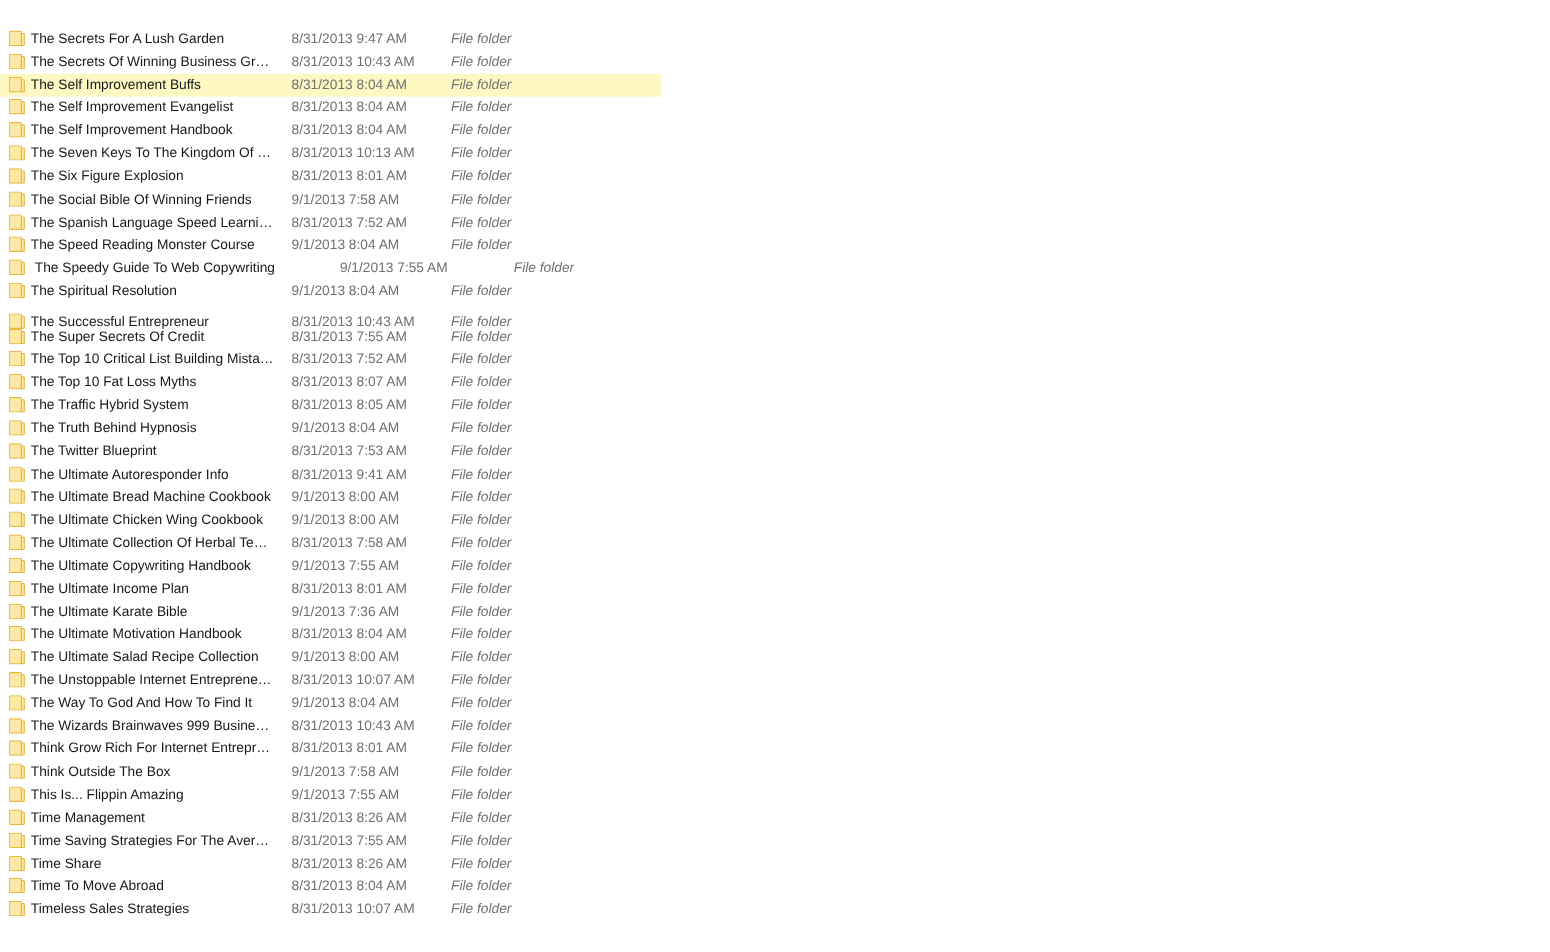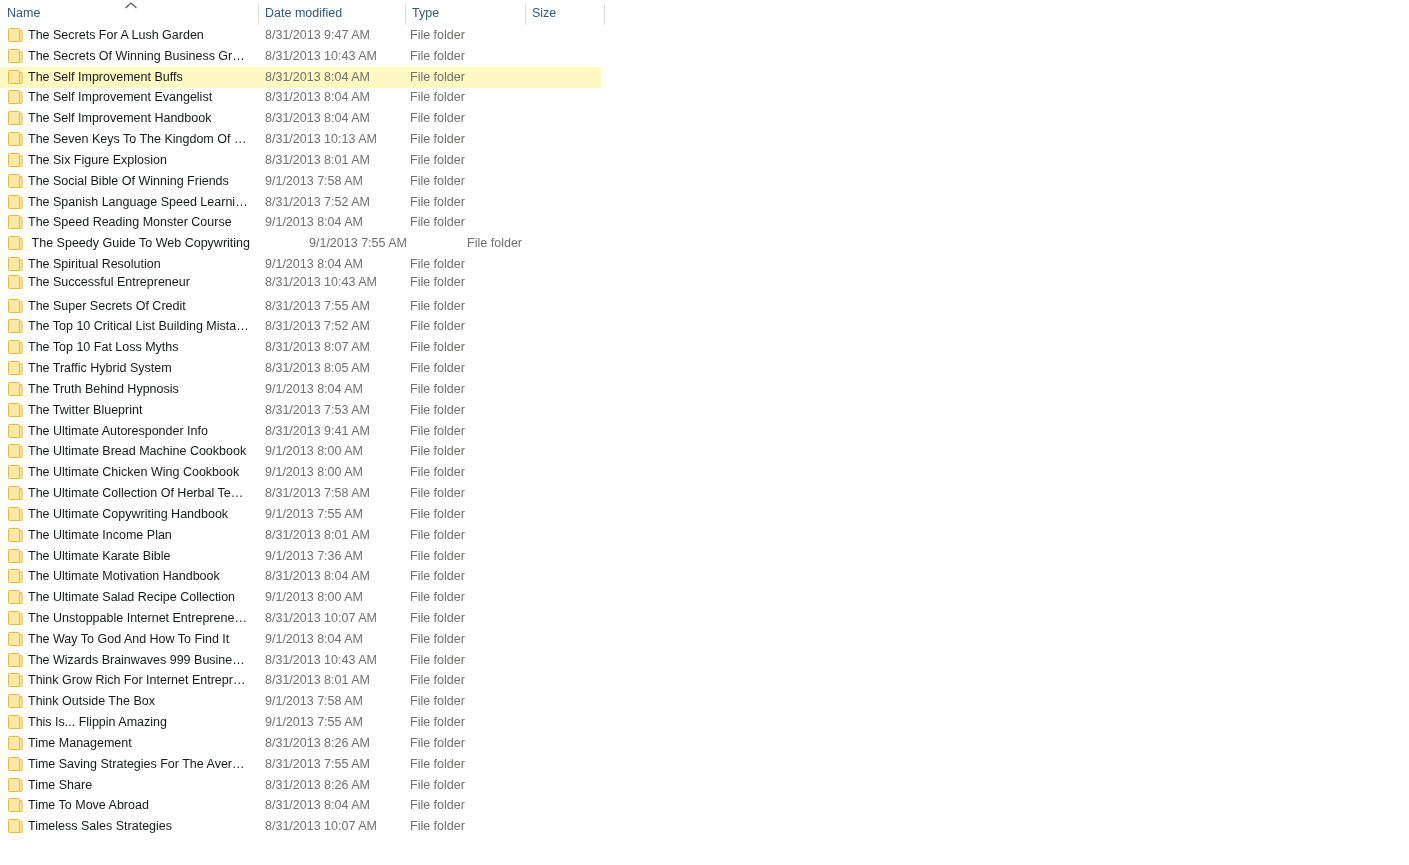--- a/index.html
+++ b/index.html
@@ -104,20 +104,21 @@
   }
   .cell.date {
     left: 265px;
     width: 142px;
     color: #70706f;
   }
   .cell.type {
     left: 410px;
     width: 112px;
     color: #70706f;
+    font-style: italic;
   }
   .cell.size {
     left: 530px;
     width: 70px;
     color: #70706f;
   }
 
   
   .folder-icon {
     position: absolute;
@@ -126,52 +127,20 @@
     width: 15px;
     height: 14px;
   }
   .folder-icon svg { display: block; }
 </style>
 </head>
 <body>
 
 <div id="explorer">
 
-  <div class="list-header">
-
-    <div class="col-head name">
-      <span>Name</span>
-    </div>
-
-    <div class="sort-chevron">
-      <svg width="14" height="9" viewBox="0 0 14 9" xmlns="http://www.w3.org/2000/svg">
-        <path d="M2 6.5 L7 2 L12 6.5" fill="none" stroke="#5a5a5a" stroke-width="1.3" stroke-linecap="square"></path>
-      </svg>
-    </div>
-
-    <div class="col-divider" style="left:258px;"></div>
-
-    <div class="col-head date">
-      <span>Date modified</span>
-    </div>
-
-    <div class="col-divider" style="left:405px;"></div>
-
-    <div class="col-head type">
-      <span>Type</span>
-    </div>
-
-    <div class="col-divider" style="left:525px;"></div>
-
-    <div class="col-head size">
-      <span>Size</span>
-    </div>
-
-    <div class="col-divider" style="left:604px;"></div>
-  </div>
 
   <div class="rows" id="rows-container">
       <div class="row" style="top: 0px;">
         <div class="folder-icon">
           <svg width="15" height="14" viewBox="0 0 15 14" xmlns="http://www.w3.org/2000/svg">
             <rect x="0.5" y="0.5" width="11" height="13" rx="1" ry="1" fill="#fde8a6" stroke="#e8b93f" stroke-width="1"></rect>
             <path d="M11.5 2.5 h2.0 a0.6 0.6 0 0 1 0.6 0.6 v9.8 a0.6 0.6 0 0 1 -0.6 0.6 h-2.0 z" fill="#fde8a6" stroke="#e8b93f" stroke-width="1"></path>
           </svg>
         </div>
         <div class="cell name">The Secrets For A Lush Garden</div>
@@ -304,21 +273,21 @@
           <svg width="15" height="14" viewBox="0 0 15 14" xmlns="http://www.w3.org/2000/svg">
             <rect x="0.5" y="0.5" width="11" height="13" rx="1" ry="1" fill="#fde8a6" stroke="#e8b93f" stroke-width="1"></rect>
             <path d="M11.5 2.5 h2.0 a0.6 0.6 0 0 1 0.6 0.6 v9.8 a0.6 0.6 0 0 1 -0.6 0.6 h-2.0 z" fill="#fde8a6" stroke="#e8b93f" stroke-width="1"></path>
           </svg>
         </div>
         <div class="cell name">The Spiritual Resolution</div>
         <div class="cell date">9/1/2013 8:04 AM</div>
         <div class="cell type">File folder</div>
         <div class="cell size"></div>
       </div>
-      <div class="row" style="top: 247px;">
+      <div class="row" style="top: 257px;">
         <div class="folder-icon">
           <svg width="15" height="14" viewBox="0 0 15 14" xmlns="http://www.w3.org/2000/svg">
             <rect x="0.5" y="0.5" width="11" height="13" rx="1" ry="1" fill="#fde8a6" stroke="#e8b93f" stroke-width="1"></rect>
             <path d="M11.5 2.5 h2.0 a0.6 0.6 0 0 1 0.6 0.6 v9.8 a0.6 0.6 0 0 1 -0.6 0.6 h-2.0 z" fill="#fde8a6" stroke="#e8b93f" stroke-width="1"></path>
           </svg>
         </div>
         <div class="cell name">The Successful Entrepreneur</div>
         <div class="cell date">8/31/2013 10:43 AM</div>
         <div class="cell type">File folder</div>
         <div class="cell size"></div>

